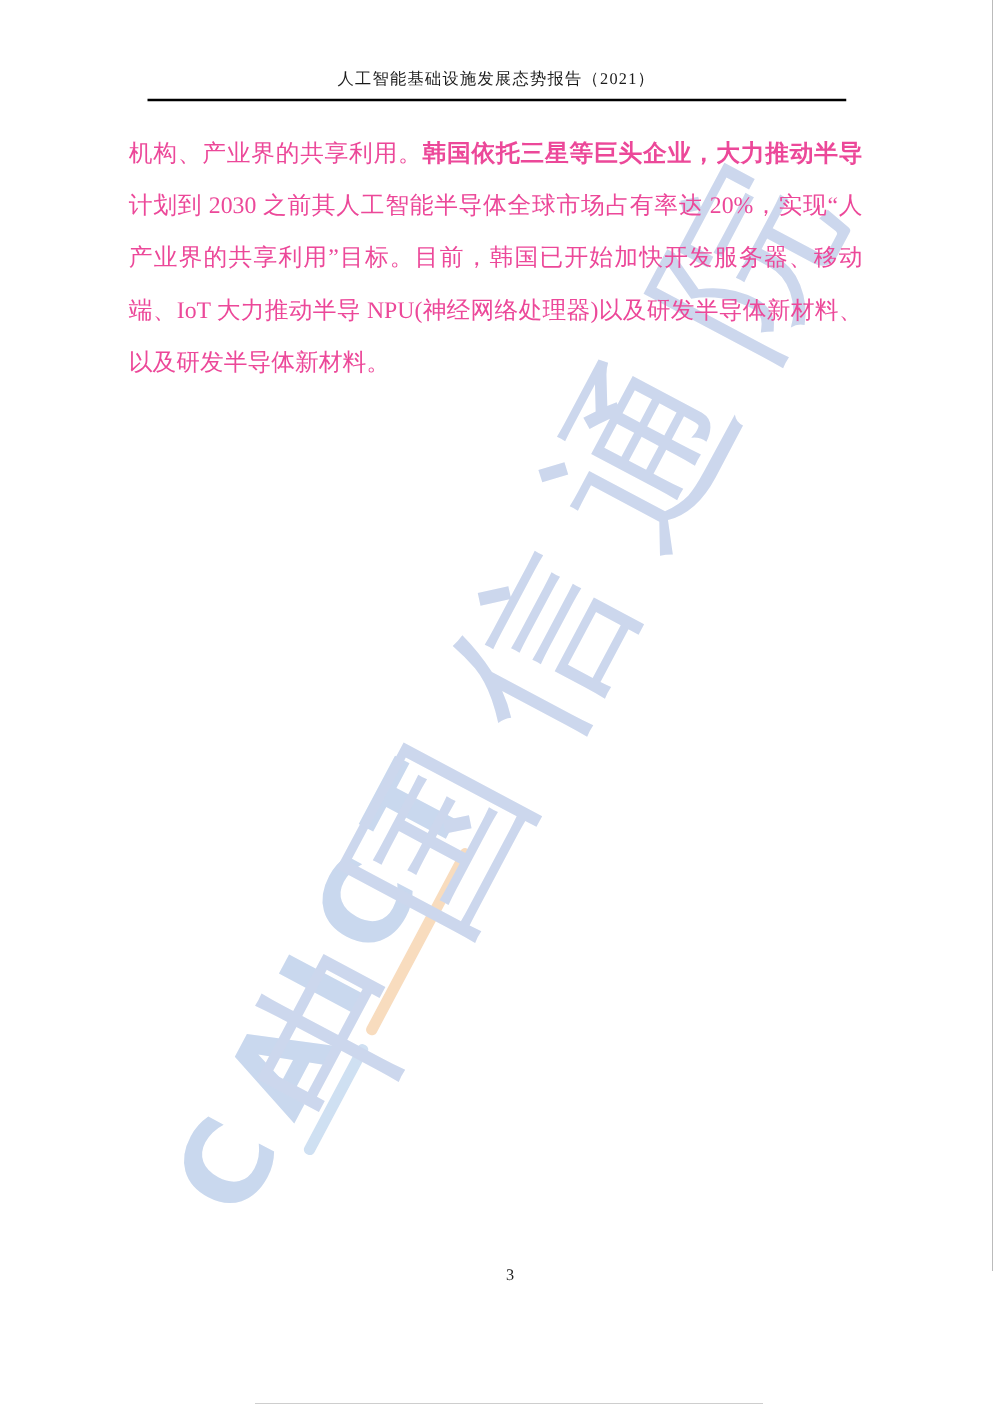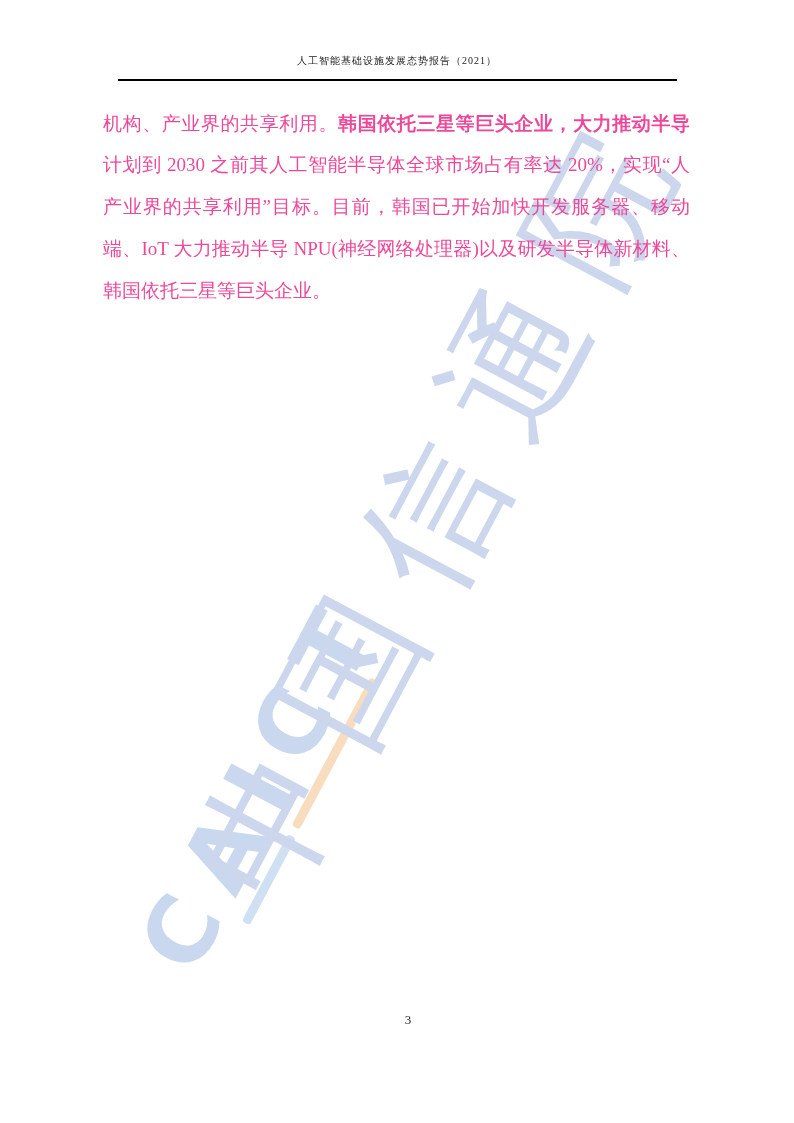--- a/index.html
+++ b/index.html
@@ -8,21 +8,21 @@
     width:794px;height:1123px;
     margin:0 auto;
     background:#ffffff;
     overflow:hidden;
     font-family:"Liberation Serif","DejaVu Serif",serif;
   }
   
   .header-title{
     position:absolute;top:54px;left:0;right:0;
     text-align:center;
-    font-size:10px;color:#1b1b1b;
+    font-size:13px;color:#1b1b1b;
     letter-spacing:1px;
     font-weight:500;
   }
   .header-rule{
     position:absolute;left:118px;top:79px;
     width:559px;height:2px;background:#000;
   }
   
   .wm-layer{
     position:absolute;left:400px;top:600px;width:0;height:0;
@@ -98,18 +98,18 @@
   </div>
 
   <div class="header-title">人工智能基础设施发展态势报告（2021）</div>
   <div class="header-rule"></div>
 
   <div class="body-text">
     <div class="line"><span class="rn">机构、产业界的共享利用。</span><span class="rb">韩国依托三星等巨头企业，大力推动半导</span></div>
     <div class="line"><span class="rn">计划到 2030 之前其人工智能半导体全球市场占有率达 20%，实现“人</span></div>
     <div class="line"><span class="rn">产业界的共享利用”目标。目前，韩国已开始加快开发服务器、移动</span></div>
     <div class="line"><span class="rn">端、IoT 大力推动半导 NPU(神经网络处理器)以及研发半导体新材料、</span></div>
-    <div class="line last"><span class="rn">韩国依托三星等巨头企业。</span></div>
+    <div class="line last"><span class="rn">以及研发半导体新材料。</span></div>
   </div>
 
   <div class="page-number"><span>3</span></div>
 
 </div>
 
 </body></html>

